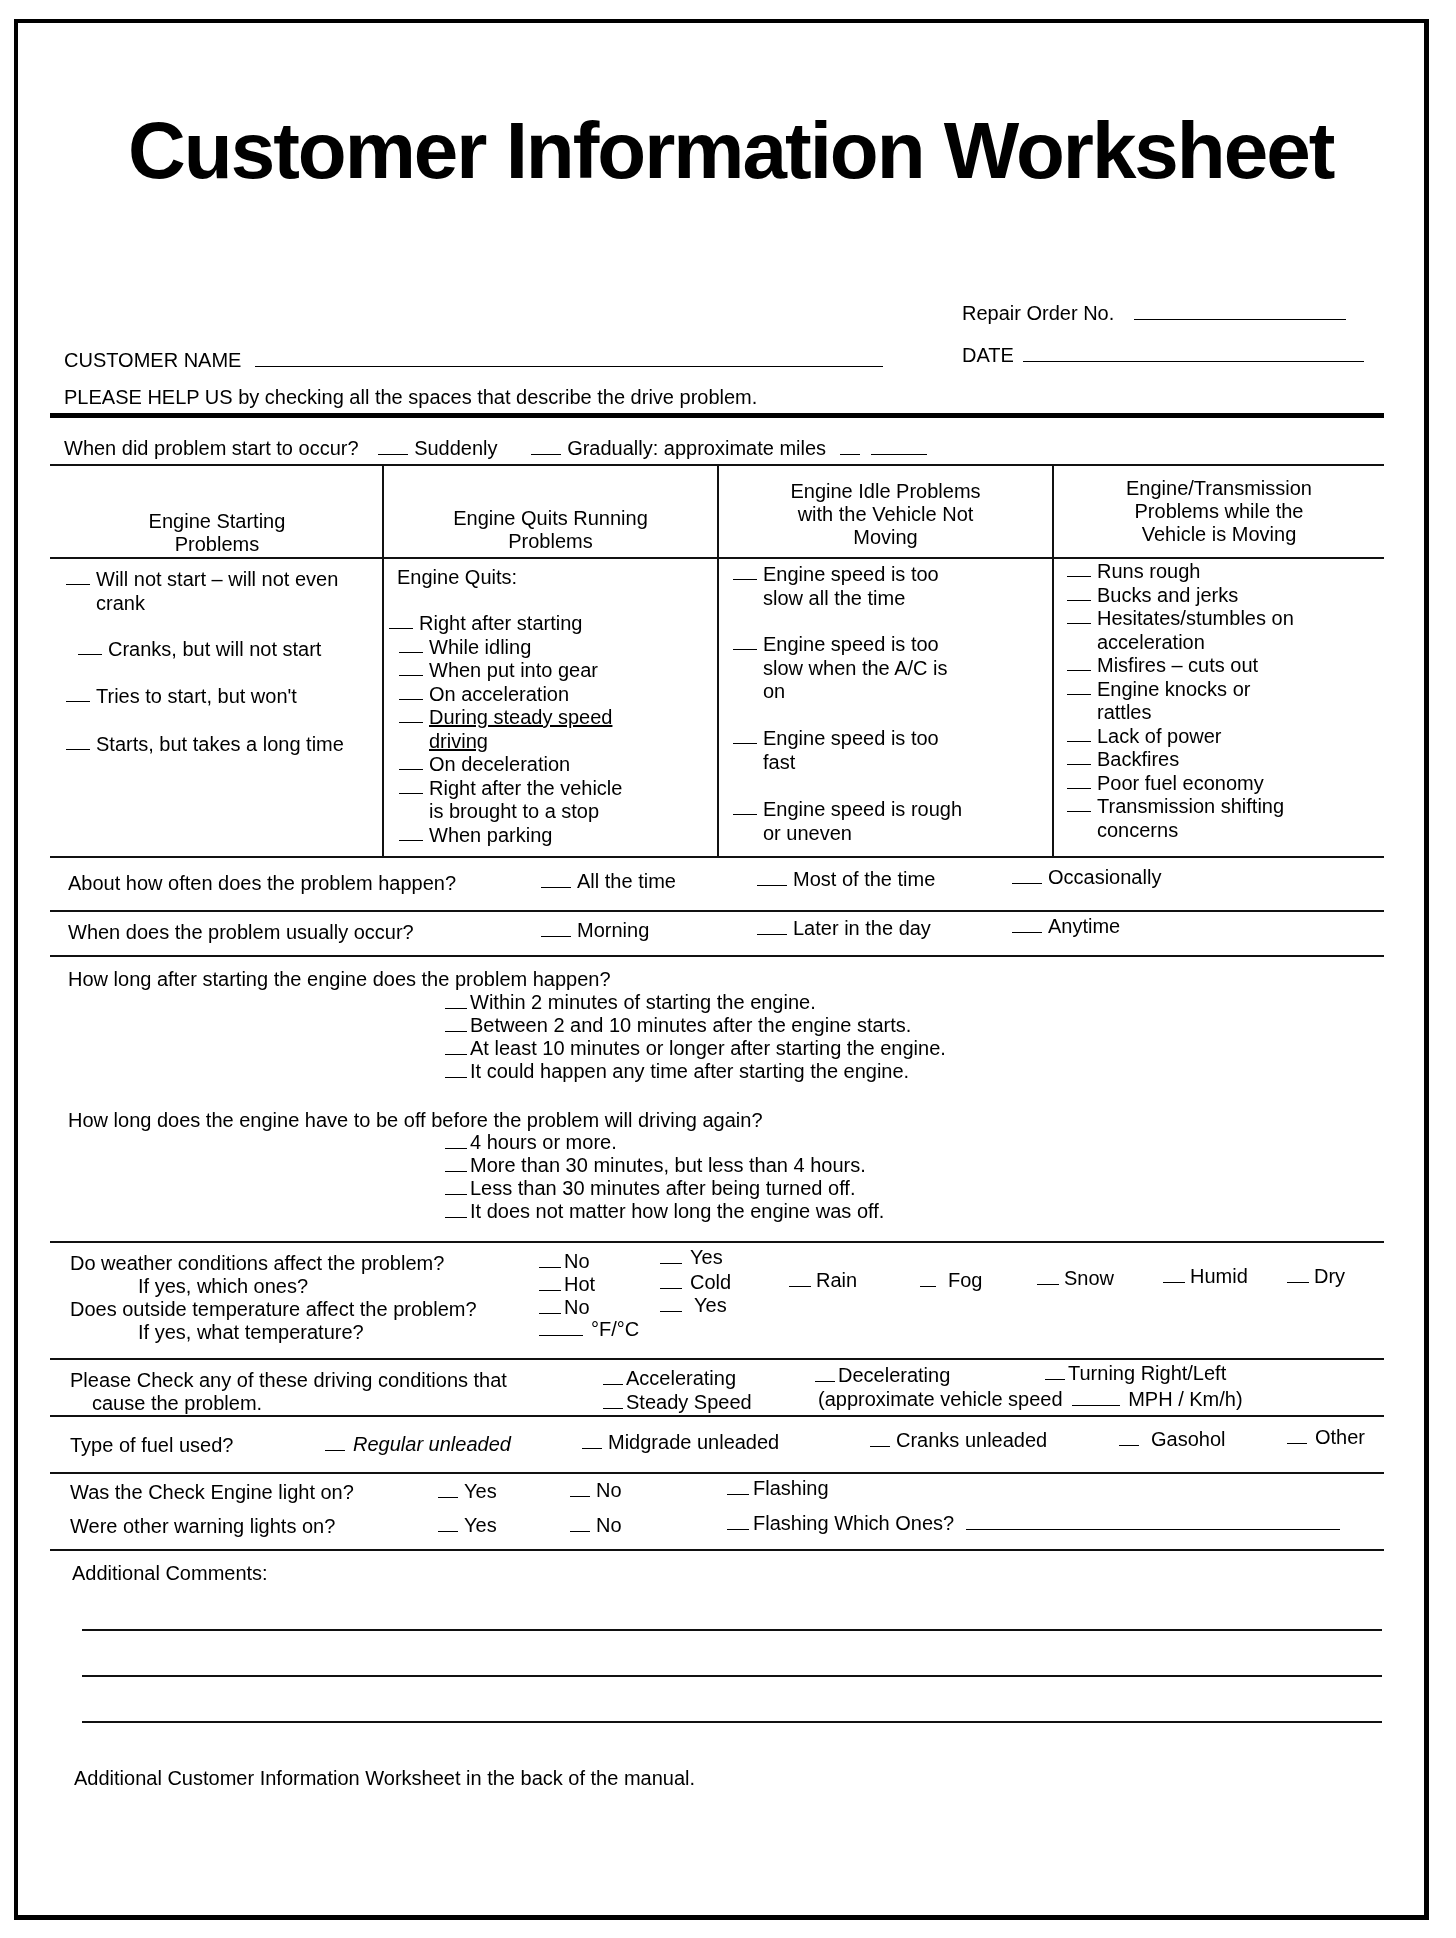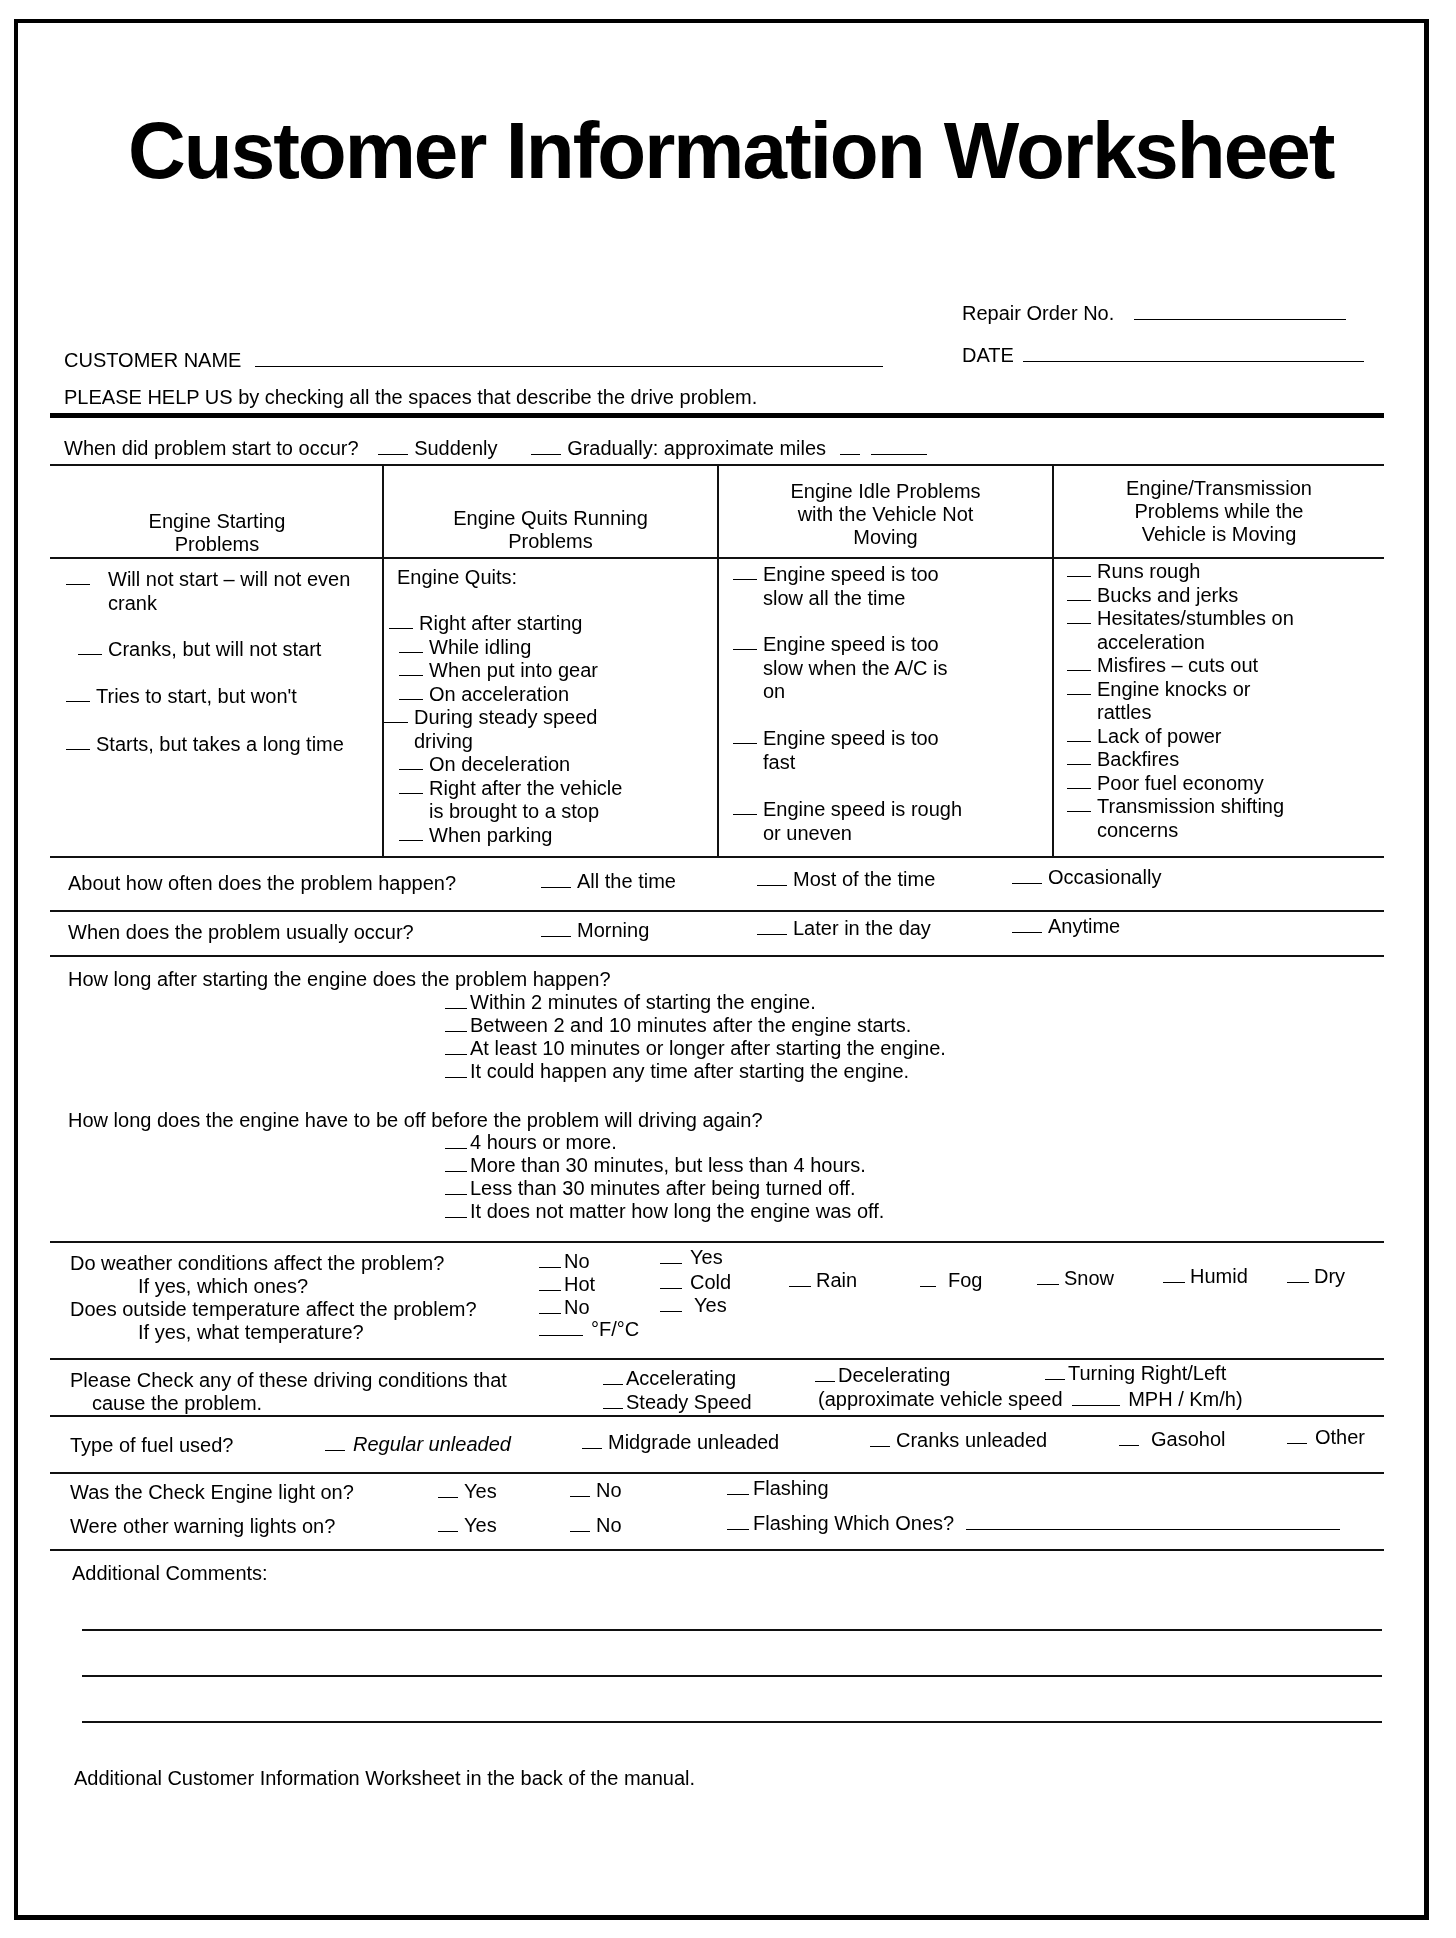--- a/index.html
+++ b/index.html
@@ -74,21 +74,21 @@
   <div>Engine Idle Problems</div>
   <div>with the Vehicle Not</div>
   <div>Moving</div>
 </div>
 <div class="hdr" style="left:1054px;width:330px;top:477px;">
   <div>Engine/Transmission</div>
   <div>Problems while the</div>
   <div>Vehicle is Moving</div>
 </div>
 
-<div class="col-item" style="left:66px;top:568px;width:300px;gap:12px;">
+<div class="col-item" style="left:66px;top:568px;width:300px;">
   <span class="chk"></span>
     <span class="lbl">Will not start – will not even crank</span>
 </div>
 <div class="col-item" style="left:78px;top:638px;width:300px;">
   <span class="chk"></span>
     <span class="lbl">Cranks, but will not start</span>
 </div>
 <div class="col-item" style="left:66px;top:685px;width:300px;">
   <span class="chk"></span>
     <span class="lbl">Tries to start, but won't</span>
@@ -108,21 +108,21 @@
     <span class="lbl">While idling</span>
 </div>
 <div class="col-item" style="left:399px;top:659px;width:300px;">
   <span class="chk"></span>
     <span class="lbl">When put into gear</span>
 </div>
 <div class="col-item" style="left:399px;top:682.5px;width:300px;">
   <span class="chk"></span>
     <span class="lbl">On acceleration</span>
 </div>
-<div class="col-item" style="left:384px;top:706px;width:230px;">
+<div class="col-item" style="left:399px;top:706px;width:230px;text-decoration:underline;">
   <span class="chk"></span>
     <span class="lbl">During steady speed driving</span>
 </div>
 <div class="col-item" style="left:399px;top:753px;width:300px;">
   <span class="chk"></span>
     <span class="lbl">On deceleration</span>
 </div>
 <div class="col-item" style="left:399px;top:776.5px;width:240px;">
   <span class="chk"></span>
     <span class="lbl">Right after the vehicle is brought to a stop</span>

